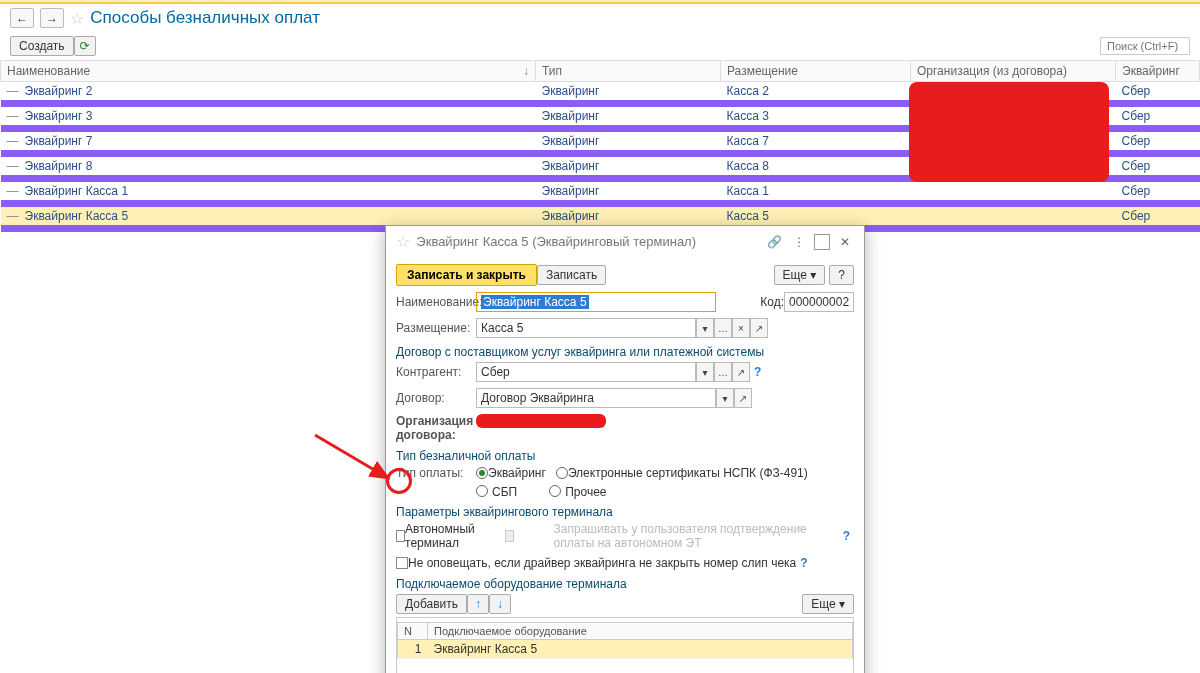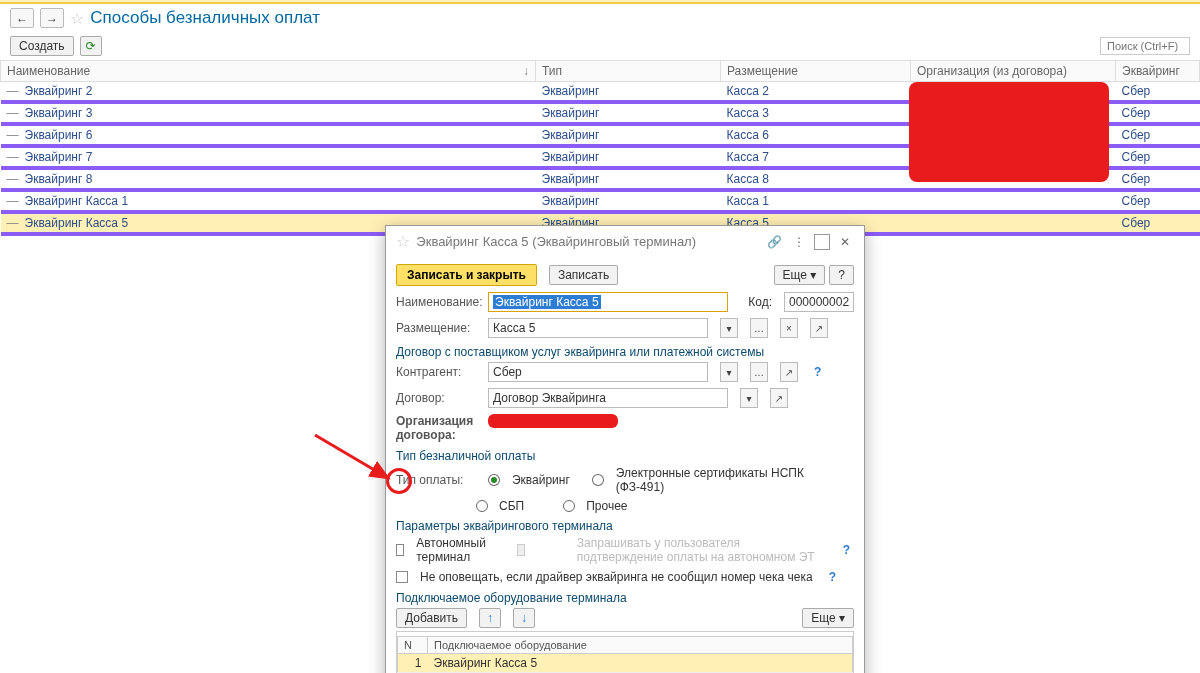--- a/index.html
+++ b/index.html
@@ -2,48 +2,48 @@
 <html><head>
 <meta charset="utf-8">
 <style>
   * { box-sizing: border-box; }
   body { margin:0; font-family: Arial, sans-serif; font-size:12px; color:#333; background:#fff; }
   .topbar { border-bottom:2px solid #f5c946; height:4px; background:#fdf0c1;}
   .header { display:flex; align-items:center; padding:4px 10px; gap:6px; }
   .navbtn { width:24px; height:20px; border:1px solid #bbb; background:#f7f7f7; display:flex; align-items:center; justify-content:center; border-radius:2px;}
   .star-icon { color:#ccc; font-size:16px;}
   .pagetitle { font-size:17px; color:#0369a1;}
-  .toolbar { display:flex; align-items:center; padding:4px 10px; gap:6px;}
+  .toolbar { display:flex; align-items:center; padding:4px 10px; }
   .btn { border:1px solid #aaa; background:#f2f2f2; padding:2px 8px; border-radius:2px; font-size:12px; color:#333;}
   .iconbtn { border:1px solid #aaa; background:#f2f2f2; width:22px; height:20px; border-radius:2px; display:flex;align-items:center;justify-content:center;}
   .search { margin-left:auto; }
   .search input { border:1px solid #ccc; padding:2px 6px; width:90px; font-size:11px; color:#999;}
   .table { width:100%; border-collapse:collapse; table-layout:fixed;}
   .table th { text-align:left; font-weight:normal; font-size:12px; padding:3px 6px; border:1px solid #ddd; background:#fafafa; color:#666;}
-  .table td { padding:2px 6px; border-bottom:4px solid #8b5cf6; font-size:12px; color:#2b4e8c; white-space:nowrap; overflow:hidden;}
+  .table td { padding:2px 6px; border-bottom:7px solid #8b5cf6; font-size:12px; color:#2b4e8c; white-space:nowrap; overflow:hidden;}
   .table tr.sel td { background:#fff1b5;}
   .rowdash::before { content:"—"; color:#888; margin-right:6px;}
   .sortarrow { float:right; color:#888;}
   .redact-main { position:absolute; background:#e81c1c; border-radius:8px;}
   .dialog { position:absolute; left:385px; top:225px; width:480px; background:#fff; border:1px solid #999; box-shadow:0 4px 16px rgba(0,0,0,0.3);}
   .dlg-title { display:flex; align-items:center; padding:6px 10px; gap:6px;}
   .dlg-title-text { color:#777; font-size:13px;}
   .dlg-title-right { margin-left:auto; display:flex; gap:6px; align-items:center;}
   .dlg-title-right .ico { width:18px;height:18px; display:flex;align-items:center;justify-content:center; color:#666; border:1px solid transparent;}
   .dlg-title-right .ico.box { border:1px solid #999; width:16px;height:16px;}
   .dlg-body { padding:4px 10px 10px;}
-  .dlg-row { display:flex; align-items:center; gap:12px; padding:3px 0;}
+  .dlg-row { display:flex; align-items:center; gap:0; padding:3px 0;}
   .yellowbtn { background:#ffe066; border:1px solid #d4a700; padding:3px 10px; font-weight:bold; font-size:12px; border-radius:2px;}
   .fldlabel { width:80px; color:#555; flex-shrink:0;}
   .txtfield { flex:1; border:1px solid #bbb; padding:2px 4px; height:20px; font-size:12px; display:flex; align-items:center;}
   .txtfield.yellow { border:1px solid #dca200;}
   .txtfield .selected-text { background:#2d7cd4; color:#fff; padding:0 2px;}
   .minbtn { width:18px; height:20px; border:1px solid #bbb; background:#f5f5f5; display:flex;align-items:center;justify-content:center; font-size:10px; color:#444;}
   .section-green { color:#0c4a6e; padding-top:4px;}
-  .radio-row { display:flex; align-items:center; gap:11px; padding:2px 0 2px 80px;}
+  .radio-row { display:flex; gap:4px; padding:2px 0 2px 80px;}
   .radio { width:12px;height:12px; border:1px solid #666; border-radius:50%; display:inline-flex;align-items:center;justify-content:center;}
   .radio.checked::after { content:""; width:6px;height:6px; background:#2a8a2a; border-radius:50%;}
   .chk { width:12px;height:12px; border:1px solid #888; display:inline-block; background:#fff;}
   .chk.disabled { background:#eee; border-color:#ccc;}
   .eqtable { width:100%; border:1px solid #ccc; border-collapse:collapse; margin-top:4px;}
   .eqtable th { text-align:left; font-weight:normal; border:1px solid #ccc; padding:2px 6px; background:#fafafa; font-size:11px; color:#555;}
   .eqtable td { border-bottom:1px solid #eee; padding:2px 6px; font-size:12px;}
   .eqtable tr.eqsel td { background:#fff1b5;}
   .eqwrap { border:1px solid #ccc; height:80px; overflow:auto;}
   .help { color:#2d7cd4; font-weight:bold; padding:0 4px;}
@@ -97,27 +97,20 @@
           <td>Сбер</td>
         </tr>
         <tr>
           <td class="rowdash">Эквайринг 3</td>
           <td>Эквайринг</td>
           <td>Касса 3</td>
           <td></td>
           <td>Сбер</td>
         </tr>
         <tr>
-          <td class="rowdash">Эквайринг 6</td>
-          <td>Эквайринг</td>
-          <td>Касса 6</td>
-          <td></td>
-          <td>Сбер</td>
-        </tr>
-        <tr>
           <td class="rowdash">Эквайринг 7</td>
           <td>Эквайринг</td>
           <td>Касса 7</td>
           <td></td>
           <td>Сбер</td>
         </tr>
         <tr>
           <td class="rowdash">Эквайринг 8</td>
           <td>Эквайринг</td>
           <td>Касса 8</td>
@@ -223,21 +216,21 @@
     <div class="section-green">Параметры эквайрингового терминала</div>
     <div class="dlg-row">
       <span class="chk"></span>
       <span style="margin-right:10px;">Автономный терминал</span>
       <span class="chk disabled"></span>
       <span class="disabled-text">Запрашивать у пользователя подтверждение оплаты на автономном ЭТ</span>
       <span class="help">?</span>
     </div>
     <div class="dlg-row">
       <span class="chk"></span>
-      <span>Не оповещать, если драйвер эквайринга не сообщил номер чека чека</span>
+      <span>Не оповещать, если драйвер эквайринга не закрыть номер слип чека</span>
       <span class="help">?</span>
     </div>
     <div class="section-green">Подключаемое оборудование терминала</div>
     <div class="dlg-row">
       <button class="btn">Добавить</button>
       <div class="iconbtn" style="color:#2d7cd4;">↑</div>
       <div class="iconbtn" style="color:#2d7cd4;">↓</div>
       <button class="btn" style="margin-left:auto;"><span>Еще</span> ▾</button>
     </div>
     <div class="eqwrap">

